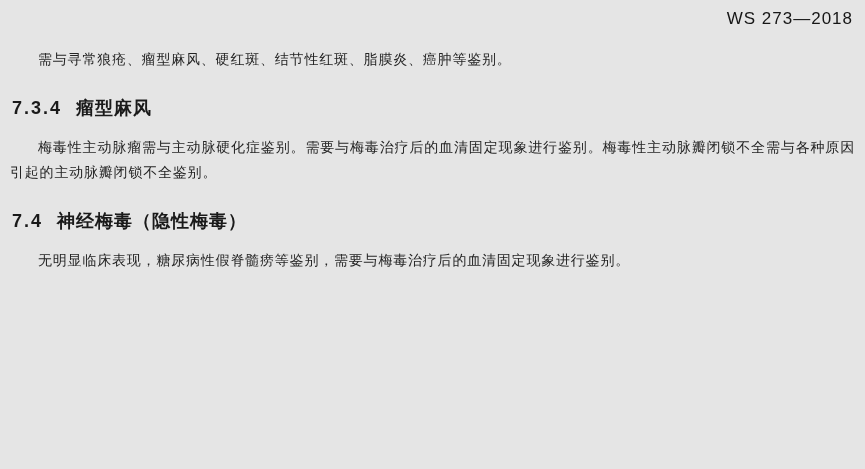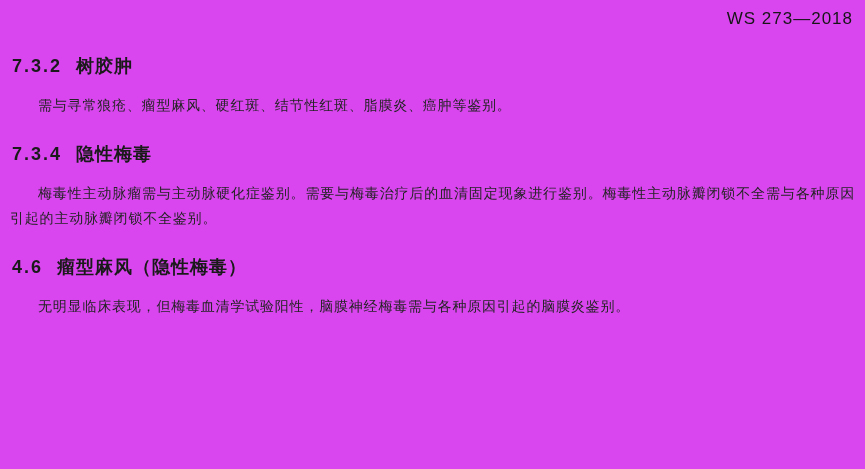--- a/index.html
+++ b/index.html
@@ -1,21 +1,21 @@
 <!DOCTYPE html>
 <html><head>
 <meta charset="utf-8">
 <style>
   html, body { margin: 0; padding: 0; background: #ffffff; }
   .page {
     position: relative;
     width: 865px;
     height: 469px;
     box-sizing: border-box;
-    background: #d946ef;
+    background: #e5e5e5;
     color: #1f1f1f;
     padding: 8px 10px 4px 10px;
     font-family: "Liberation Serif", "DejaVu Serif", serif;
     overflow: hidden;
   }
   .doc-header {
     text-align: right;
     font-family: "Liberation Sans", "DejaVu Sans", sans-serif;
     font-size: 17px;
     line-height: 22px;
@@ -46,29 +46,26 @@
     color: #242424;
   }
 </style>
 </head>
 <body>
 
 <div class="page">
 
   <div class="doc-header">WS 273—2018</div>
 
-  <div class="section-heading">
-    <span class="sec-num">7.3.2</span><span class="sec-title">树胶肿</span>
-  </div>
   <p class="para">需与寻常狼疮、瘤型麻风、硬红斑、结节性红斑、脂膜炎、癌肿等鉴别。</p>
 
 
   <div class="section-heading">
-    <span class="sec-num">7.3.4</span><span class="sec-title">隐性梅毒</span>
+    <span class="sec-num">7.3.4</span><span class="sec-title">瘤型麻风</span>
   </div>
   <p class="para">梅毒性主动脉瘤需与主动脉硬化症鉴别。需要与梅毒治疗后的血清固定现象进行鉴别。梅毒性主动脉瓣闭锁不全需与各种原因引起的主动脉瓣闭锁不全鉴别。</p>
 
   <div class="section-heading">
-    <span class="sec-num">4.6</span><span class="sec-title">瘤型麻风（隐性梅毒）</span>
+    <span class="sec-num">7.4</span><span class="sec-title">神经梅毒（隐性梅毒）</span>
   </div>
-  <p class="para">无明显临床表现，但梅毒血清学试验阳性，脑膜神经梅毒需与各种原因引起的脑膜炎鉴别。</p>
+  <p class="para">无明显临床表现，糖尿病性假脊髓痨等鉴别，需要与梅毒治疗后的血清固定现象进行鉴别。</p>
 
 </div>
 
 </body></html>

